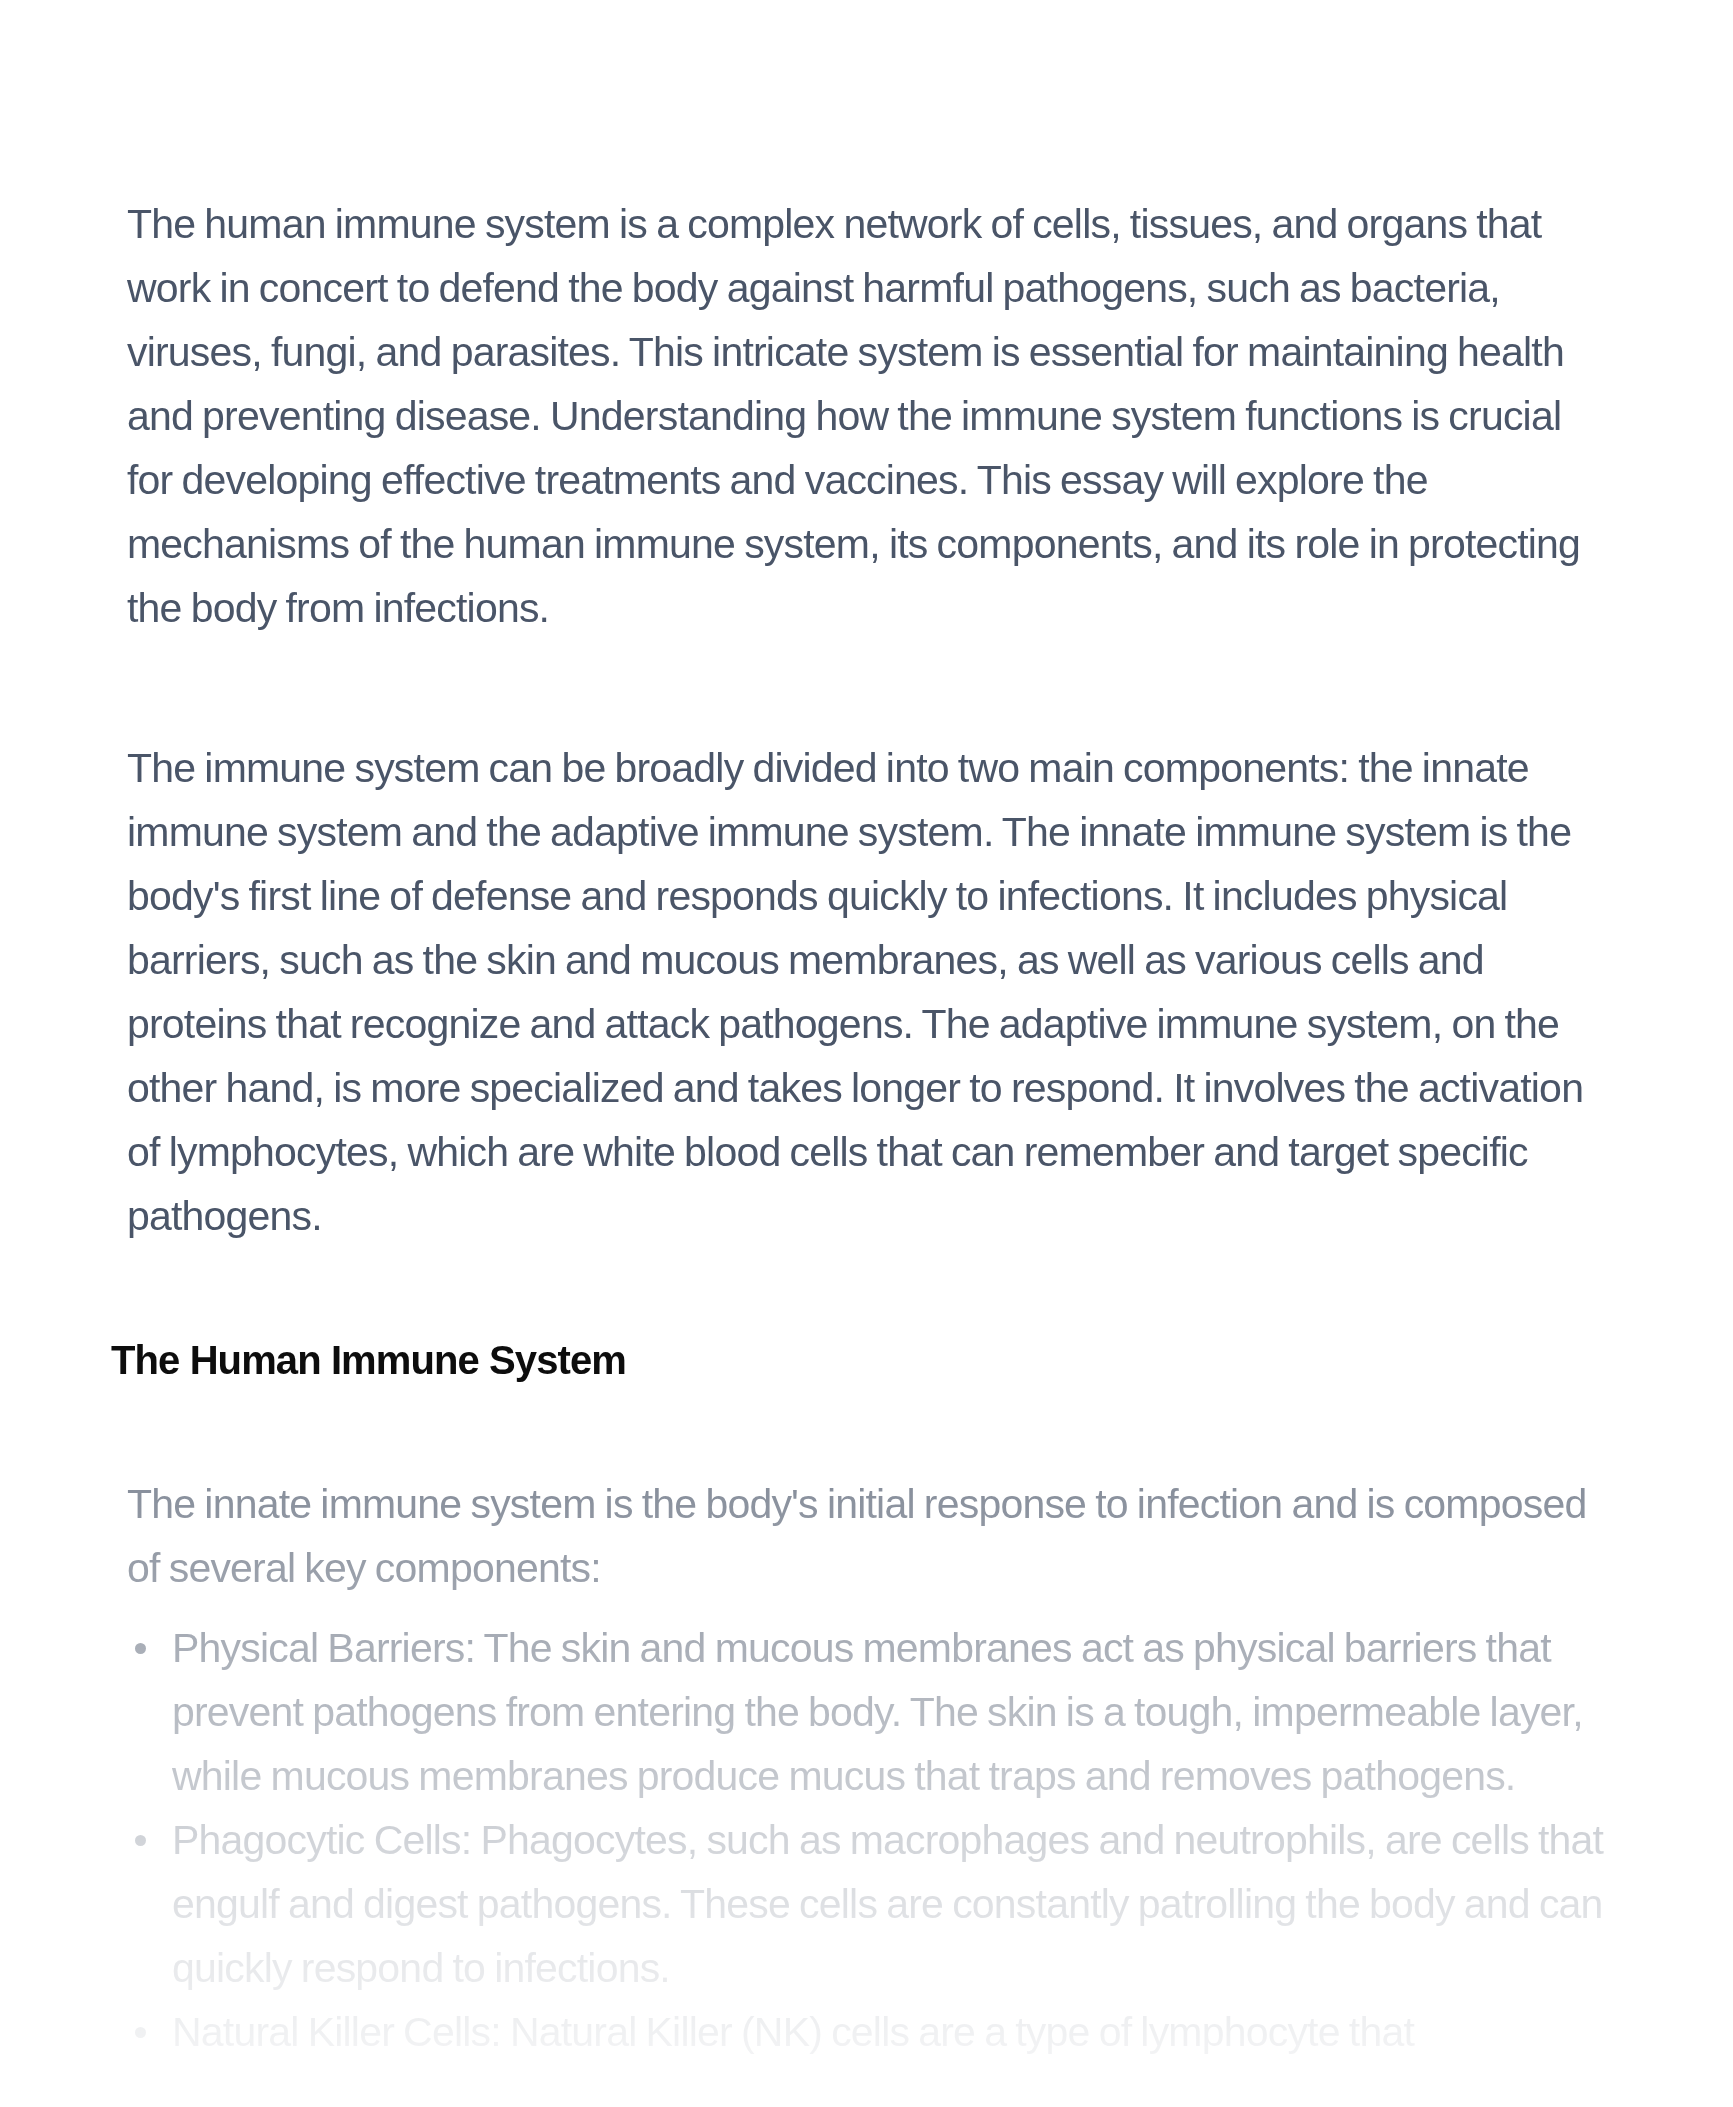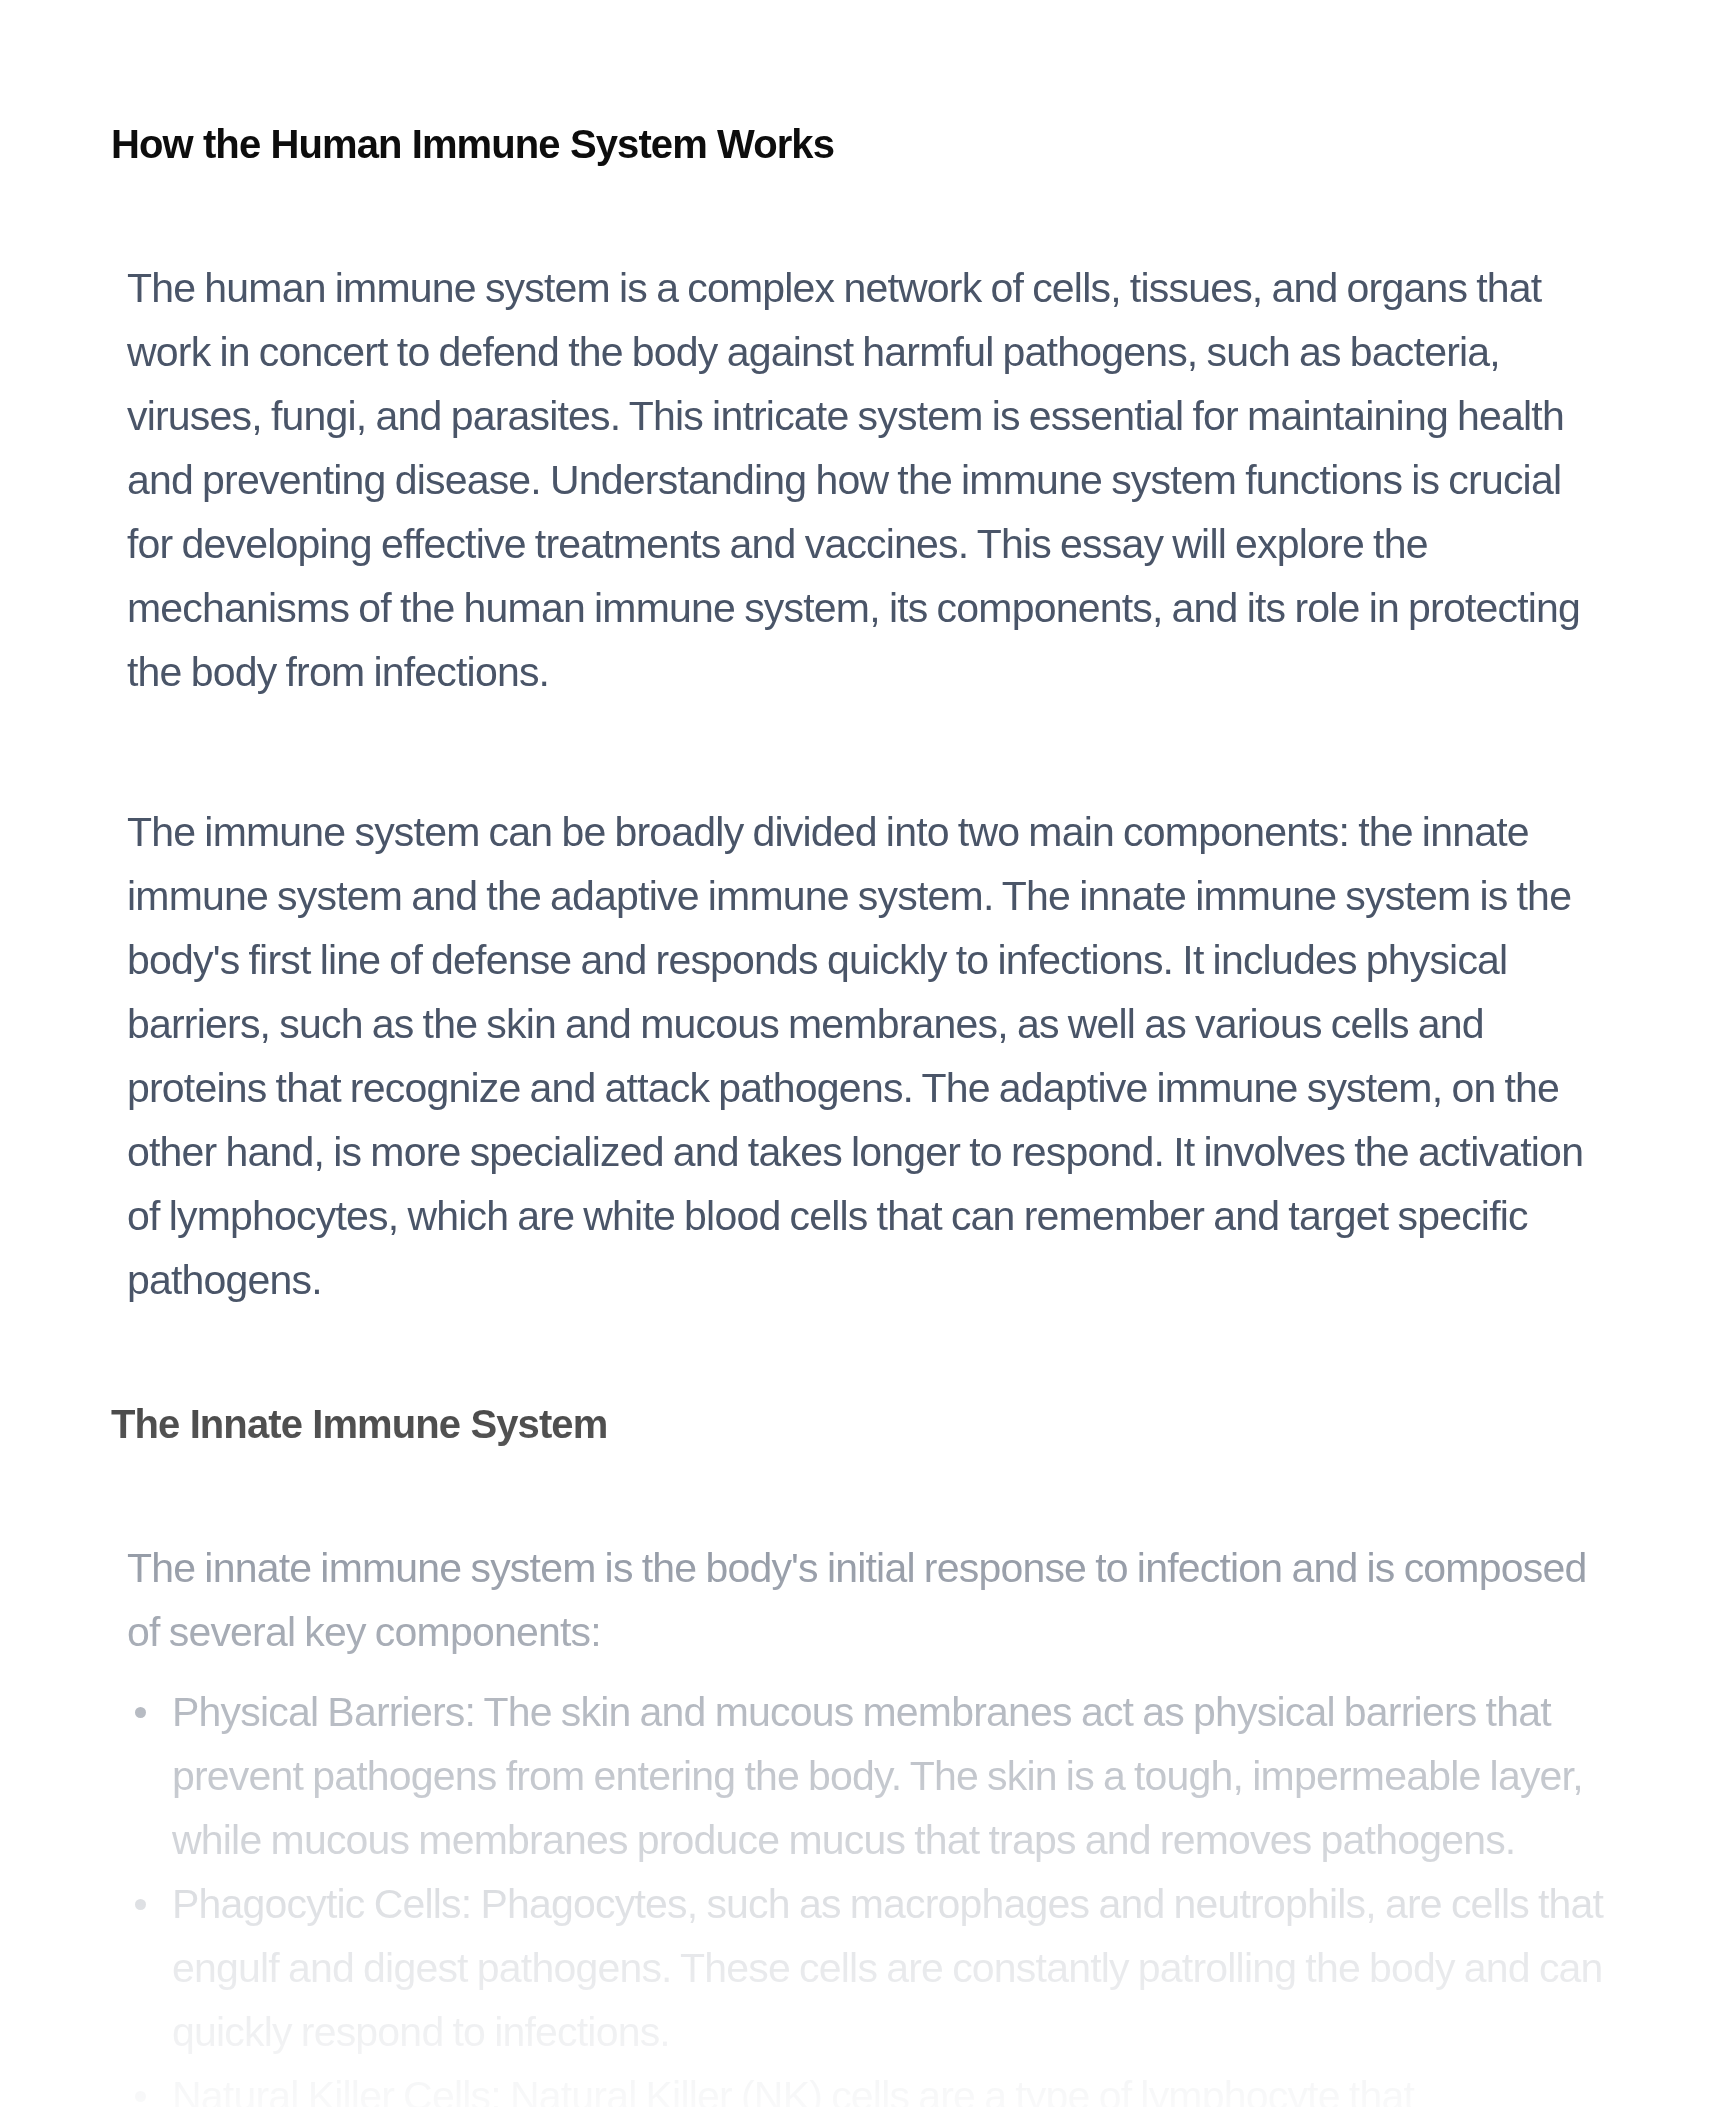--- a/index.html
+++ b/index.html
@@ -73,30 +73,29 @@
         rgba(255,255,255,0.65) 50%,
         rgba(255,255,255,0.85) 75%,
         rgba(255,255,255,0.97) 100%);
       pointer-events: none;
     }
   </style>
 </head>
 <body>
 
 <div class="doc">
-  <h1 class="heading">How the Human Immune System Works</h1>
   <div class="gap-after-h1"></div>
 
   <p class="para">The human immune system is a complex network of cells, tissues, and organs that work in concert to defend the body against harmful pathogens, such as bacteria, viruses, fungi, and parasites. This intricate system is essential for maintaining health and preventing disease. Understanding how the immune system functions is crucial for developing effective treatments and vaccines. This essay will explore the mechanisms of the human immune system, its components, and its role in protecting the body from infections.</p>
   <div class="gap-para"></div>
 
   <p class="para">The immune system can be broadly divided into two main components: the innate immune system and the adaptive immune system. The innate immune system is the body's first line of defense and responds quickly to infections. It includes physical barriers, such as the skin and mucous membranes, as well as various cells and proteins that recognize and attack pathogens. The adaptive immune system, on the other hand, is more specialized and takes longer to respond. It involves the activation of lymphocytes, which are white blood cells that can remember and target specific pathogens.</p>
   <div class="gap-para"></div>
 
-  <h2 class="heading">The Innate Immune System</h2>
+  <h2 class="heading">The Human Immune System</h2>
   <div class="gap-after-h1"></div>
 
   <p class="para">The innate immune system is the body's initial response to infection and is composed of several key components:</p>
 
   <ul class="bullets">
     <li class="bullet">
       <span class="bullet-dot"></span>
       <span>Physical Barriers: The skin and mucous membranes act as physical barriers that prevent pathogens from entering the body. The skin is a tough, impermeable layer, while mucous membranes produce mucus that traps and removes pathogens.</span>
     </li>
     <li class="bullet">

